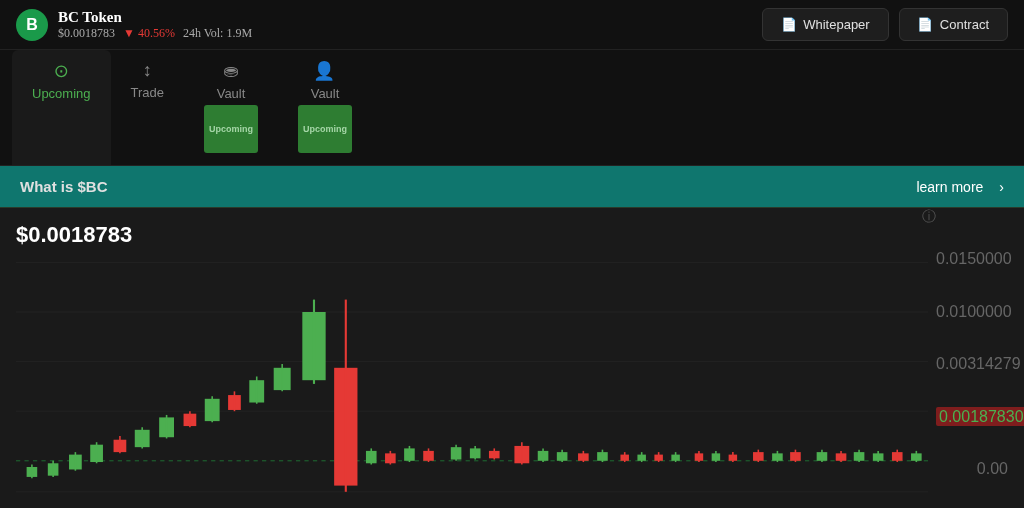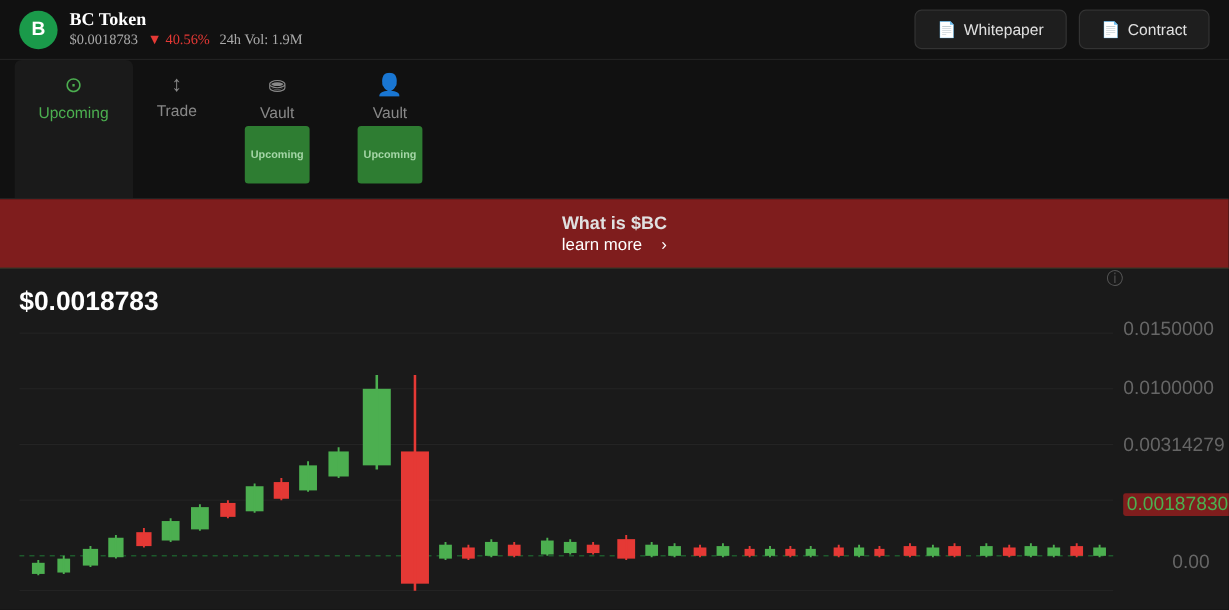--- a/index.html
+++ b/index.html
@@ -117,28 +117,27 @@
       border-radius: 3px;
       font-weight: 600;
     }
     .badge-upcoming {
       background: #2e7d32;
       color: #a5d6a7;
     }
 
     
     .info-bar {
-      background: #7f1d1d;
+      background: #0f766e;
       padding: 12px 20px;
       display: flex;
       align-items: center;
       justify-content: space-between;
       border-bottom: 1px solid #2a3a2a;
       cursor: pointer;
-      flex-direction: column;
     }
     .info-bar-title {
       font-size: 15px;
       font-weight: 600;
       color: #e0e0e0;
     }
     .learn-more {
       color: #fff;
       font-size: 14px;
       display: flex;

